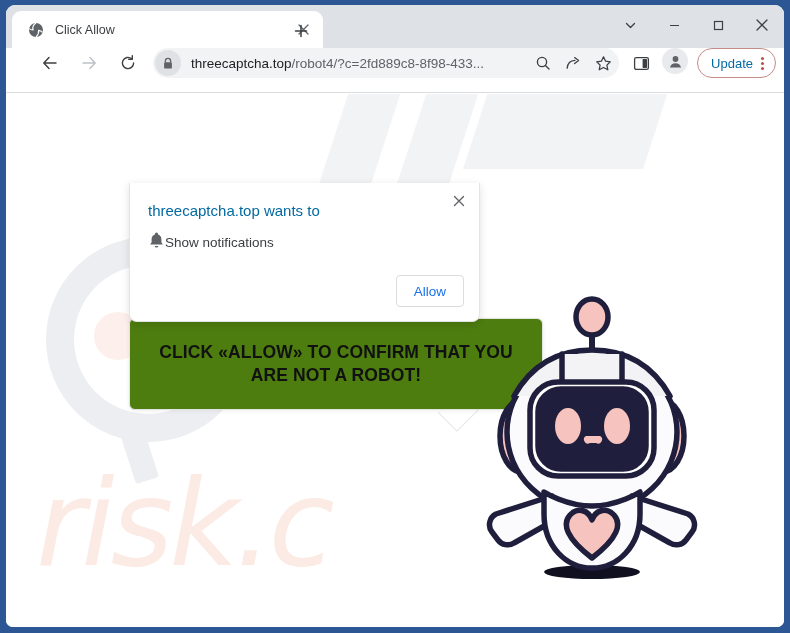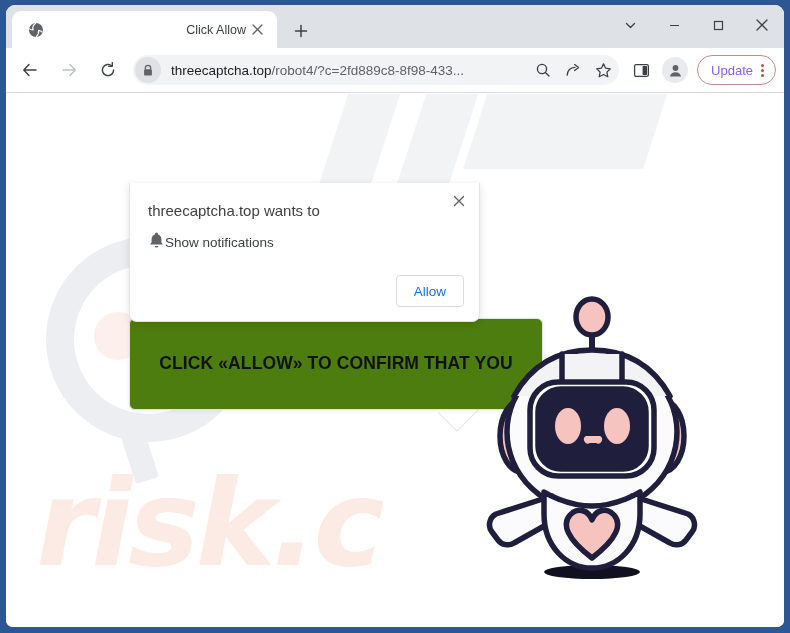--- a/index.html
+++ b/index.html
@@ -26,24 +26,24 @@
   }
 
   
   .titlebar {
     position: absolute; left: 0; top: 0;
     width: 778px; height: 43px;
     background: #dee1e6;
   }
   .tab {
     position: absolute; left: 6px; top: 6px;
-    width: 265px; height: 37px;
+    width: 311px; height: 37px;
     background: #ffffff;
     border-radius: 9px 9px 0 0;
-    display: flex; align-items: center; text-align: right;
+    display: flex; align-items: center;
   }
   .tab-favicon {
     margin-left: 15px; width: 17px; height: 17px;
     flex: 0 0 auto; display: flex; align-items: center; justify-content: center;
   }
   .tab-title {
     margin-left: 11px;
     font-size: 12.5px; color: #3c4043;
     white-space: nowrap; overflow: hidden; text-overflow: ellipsis;
     flex: 1 1 auto;
@@ -67,21 +67,21 @@
     width: 44px; height: 40px;
     display: flex; align-items: center; justify-content: center;
   }
 
   
   .toolbar {
     position: absolute; left: 0; top: 43px;
     width: 778px; height: 45px;
     background: #ffffff;
     border-bottom: 1px solid #dadce0;
-    display: flex; align-items: center;
+    display: flex; align-items: flex-start; padding-left: 20px;
   }
   .navbtn {
     width: 30px; height: 30px; margin-left: 9px;
     display: flex; align-items: center; justify-content: center;
     border-radius: 50%; flex: 0 0 auto;
   }
   .omnibox {
     flex: 1 1 auto;
     height: 30px;
     margin-left: 10px; margin-right: 4px;
@@ -122,21 +122,21 @@
     flex: 0 0 auto;
   }
   .update-pill {
     margin-left: 9px; margin-right: 8px;
     height: 30px; padding: 0 7px 0 13px;
     border: 1px solid #c48b87;
     border-radius: 16px;
     display: flex; align-items: center; gap: 4px;
     flex: 0 0 auto;
   }
-  .update-label { font-size: 13px; color: #8b5cf6; }
+  .update-label { font-size: 13px; color: #0369a1; }
   .kebab { display: flex; flex-direction: column; gap: 2px; align-items: center; padding: 0 4px; }
   .kebab i { width: 3px; height: 3px; border-radius: 50%; background: #b4534c; display: block; }
 
   
   .page {
     position: absolute; left: 0; top: 89px;
     width: 778px; height: 533px;
     background: #ffffff;
     overflow: hidden;
   }
@@ -171,21 +171,21 @@
     left: 88px; top: 218px; width: 48px; height: 48px;
     border-radius: 50%; background: #fdece8; opacity: .85;
   }
   .wm-slash {
     background: #f1f3f5;
     transform: skewX(-18deg);
   }
   .wm-risk {
     left: 30px; top: 370px;
     font-size: 120px; line-height: 1;
-    font-weight: 700; font-style: italic;
+    font-weight: 400; font-style: italic;
     color: #fbebe4;
     letter-spacing: -4px;
     white-space: nowrap;
     font-family: "DejaVu Sans", sans-serif;
   }
 
   
   .bubble {
     position: absolute;
     left: 123px; top: 224px;
@@ -234,21 +234,21 @@
     box-shadow: 0 2px 9px rgba(0,0,0,.12);
     z-index: 5;
   }
   .notif-close {
     position: absolute; right: 6px; top: 4px;
     width: 28px; height: 28px;
     display: flex; align-items: center; justify-content: center;
   }
   .notif-title {
     position: absolute; left: 18px; top: 19px;
-    font-size: 15px; color: #404040;
+    font-size: 15px; color: #0369a1;
     font-family: "Liberation Sans", sans-serif;
   }
   .notif-perm {
     position: absolute; left: 18px; top: 48px;
     display: flex; align-items: center; 
   }
   .notif-perm-label { font-size: 13.5px; color: #3c4043; }
   .notif-actions {
     position: absolute; right: 15px; bottom: 14px;
     display: flex; gap: 7px;
@@ -401,20 +401,21 @@
       <div class="wm wm-blob2"></div>
       <div class="wm wm-slash" style="left:300px; top:-5px; width:52px; height:270px;"></div>
       <div class="wm wm-slash" style="left:378px; top:-5px; width:52px; height:270px;"></div>
       <div class="wm wm-slash" style="left:470px; top:-5px; width:180px; height:80px; transform:skewX(-18deg);"></div>
       <div class="wm wm-risk">risk.c</div>
 
       <div class="bubble-tail"></div>
       <div class="bubble">
         <div class="bubble-text">
           <div>CLICK «ALLOW» TO CONFIRM THAT YOU</div>
+          <div>ARE NOT A ROBOT!</div>
         </div>
       </div>
 
       <div class="robot">
         <svg width="240" height="310" viewBox="0 0 240 310">
           <g fill="none" stroke="#1f1f3d" stroke-width="5.5" stroke-linecap="round" stroke-linejoin="round">
 
             <ellipse cx="118" cy="288" rx="48" ry="7" fill="#101021" stroke="none"></ellipse>
 
             <path d="M118 47 L118 68" stroke-width="6"></path>

